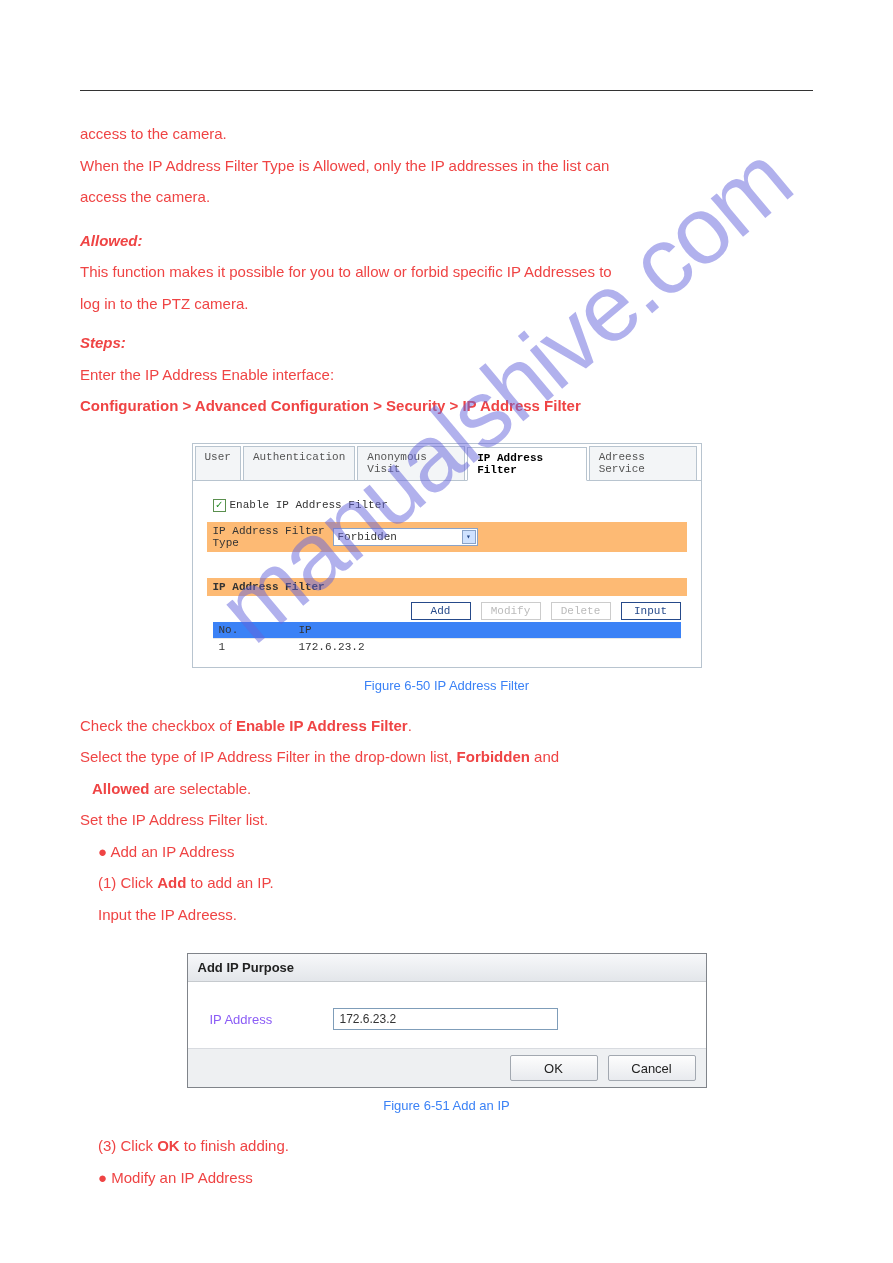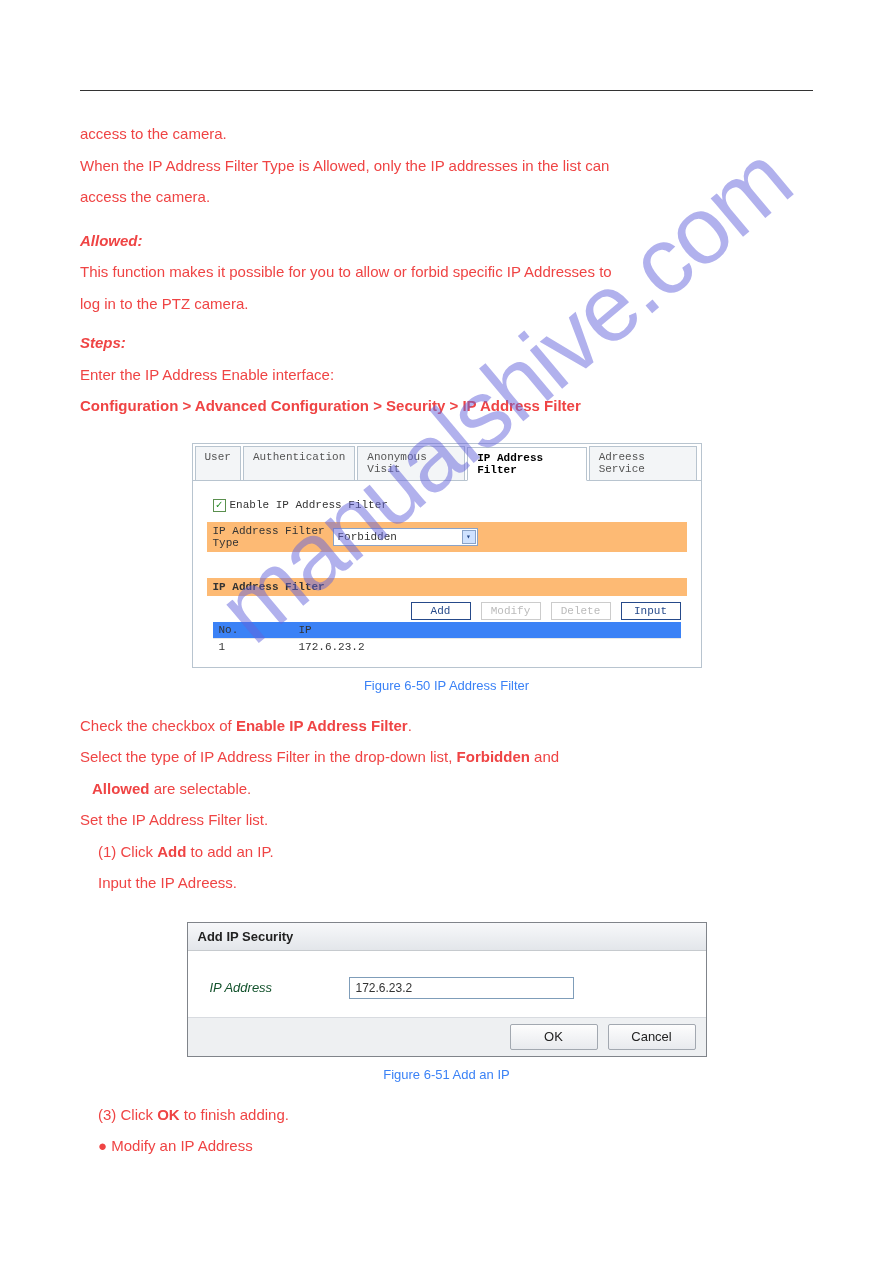--- a/index.html
+++ b/index.html
@@ -202,24 +202,23 @@
     font-weight: bold;
     padding: 6px 10px;
     color: #222;
   }
   .fig2-body {
     padding: 26px 22px 18px 22px;
     display: flex;
     align-items: center;
   }
   .fig2-label {
-    width: 139px;
+    width: 123px;
     font-size: 13px;
-    color: #14532d;
-    font-style: italic;
+    color: #8b5cf6;
   }
   .fig2-input {
     border: 1px solid #7f9db9;
     height: 22px;
     width: 225px;
     font-size: 12px;
     padding: 0 6px;
     display: flex;
     align-items: center;
     color: #333;
@@ -322,25 +321,26 @@
     Check the checkbox of <b>Enable IP Address Filter</b>.
   </div>
   <div class="body-text">
     Select the type of IP Address Filter in the drop-down list, <b>Forbidden</b> and
   </div>
   <div class="body-text indent" style="margin-left:12px;">
     <b>Allowed</b> are selectable.
   </div>
   <div class="body-text">Set the IP Address Filter list.</div>
 
+  <div class="body-text indent">● Add an IP Address</div>
   <div class="body-text indent">(1) Click <b>Add</b> to add an IP.</div>
   <div class="body-text indent">Input the IP Adreess.</div>
 
   <div class="fig2">
-    <div class="fig2-title">Add IP Security</div>
+    <div class="fig2-title">Add IP Purpose</div>
     <div class="fig2-body">
       <div class="fig2-label">IP Address</div>
       <div class="fig2-input">172.6.23.2</div>
     </div>
     <div class="fig2-footer">
       <div class="fig2-btn">OK</div>
       <div class="fig2-btn">Cancel</div>
     </div>
   </div>
   <div class="fig-caption">Figure 6-51 Add an IP</div>

